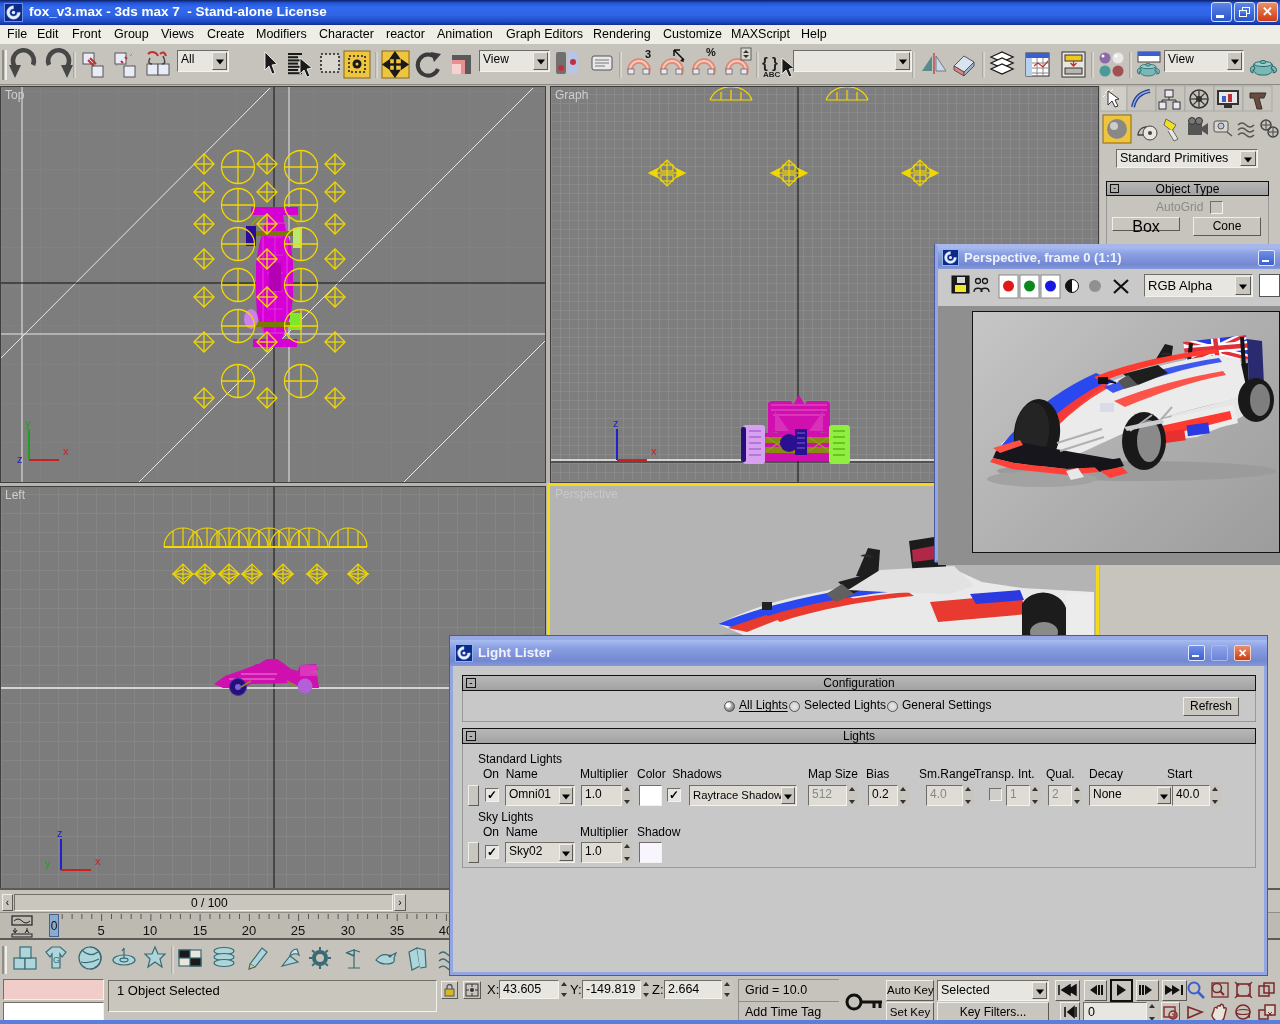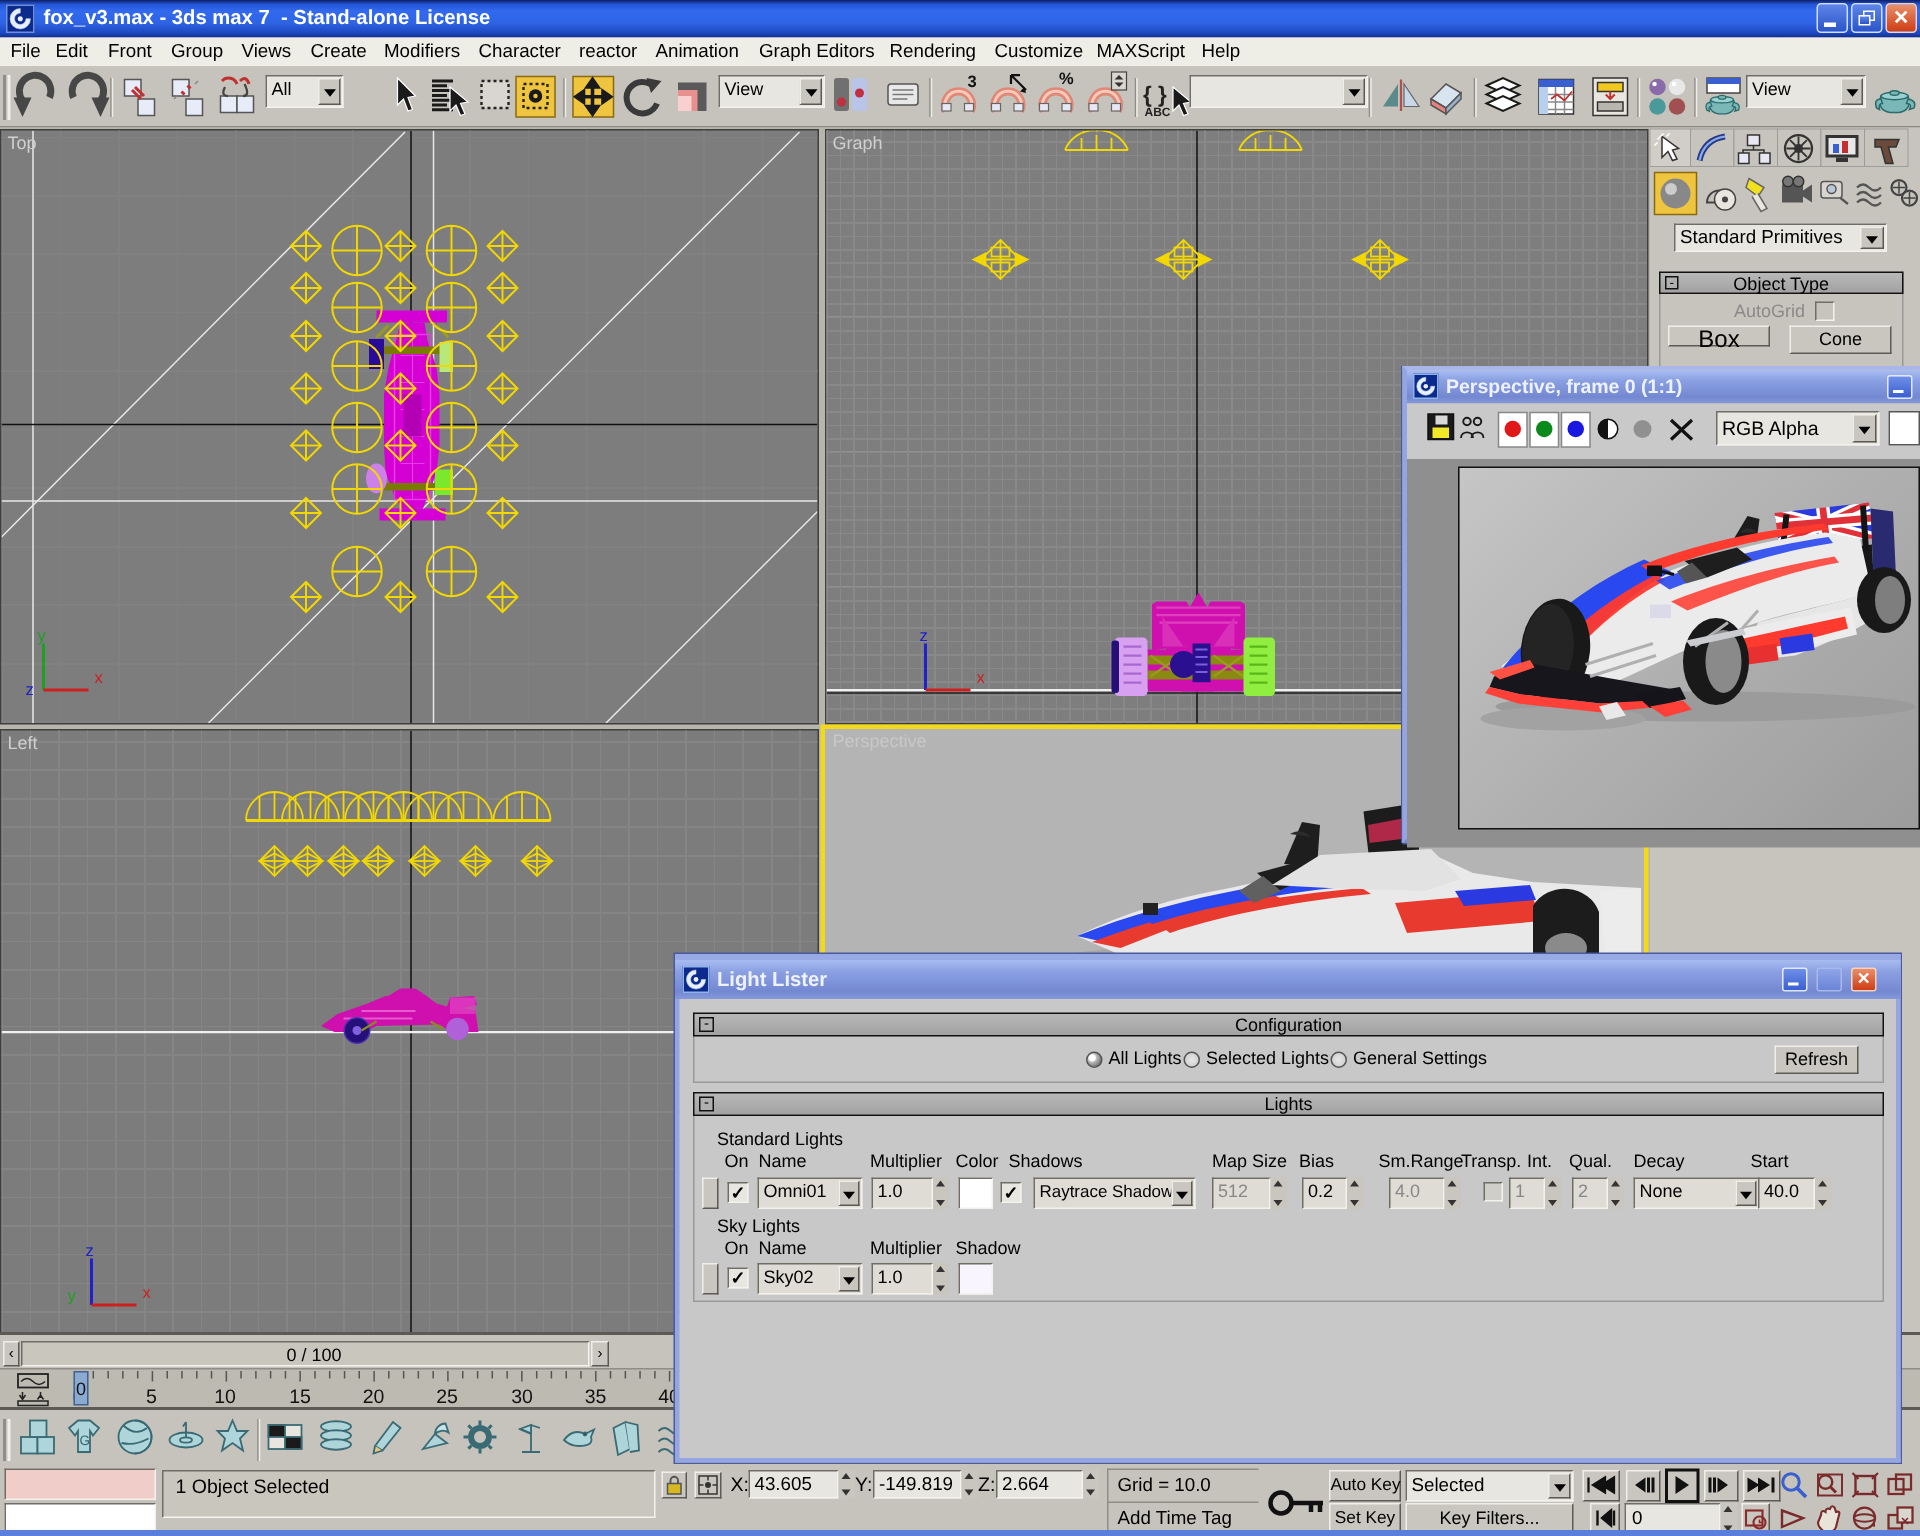--- a/index.html
+++ b/index.html
@@ -904,21 +904,21 @@
     <div class="abs" style="left:738px;top:5px;width:17px;height:16px;background:linear-gradient(180deg,#6f8fe8,#3a5fd0);border:1px solid #dfe8fc;border-radius:2px;">
         <div class="abs" style="left:3px;bottom:3px;width:7px;height:2px;background:#fff;"></div>
       </div>
     <div class="abs" style="left:761px;top:5px;width:17px;height:16px;background:linear-gradient(180deg,#8fa5e8,#6a85d8);border:1px solid #aab8ec;border-radius:2px;"></div>
     <div class="abs" style="left:784px;top:5px;width:17px;height:16px;background:linear-gradient(180deg,#e8906a,#ce3c14);border:1px solid #f6d2c2;border-radius:2px;color:#fff;font-weight:bold;font-size:11px;text-align:center;line-height:15px;">✕</div>
   </div>
 
   <div class="abs" style="left:9px;top:39px;width:794px;height:47px;border:1px solid #999;border-top:none;"></div>
   <div class="abs" style="left:9px;top:39px;width:794px;height:16px;background:linear-gradient(180deg,#b8b8b8,#a2a2a2);border:1px solid #111;font-size:12px;text-align:center;color:#000;">Configuration</div>
   <div class="abs" style="left:13px;top:42px;width:10px;height:10px;border:1px solid #111;background:#b0b0b0;font-size:10px;line-height:8px;text-align:center;">-</div>
-  <div class="abs lab" style="left:271px;top:63px;"><span style="display:inline-block;width:11px;height:11px;border-radius:50%;background:radial-gradient(circle at 35% 35%,#fff 0 2px,#bbb 3px,#666 7px);border:1px solid #555;vertical-align:-2px;"></span><span style="position:relative;top:-1px;left:4px;">All Lights</span></div>
+  <div class="abs lab" style="left:271px;top:63px;text-decoration:underline;"><span style="display:inline-block;width:11px;height:11px;border-radius:50%;background:radial-gradient(circle at 35% 35%,#fff 0 2px,#bbb 3px,#666 7px);border:1px solid #555;vertical-align:-2px;"></span><span style="position:relative;top:-1px;left:4px;">All Lights</span></div>
   <div class="abs lab" style="left:336px;top:63px;"><span style="display:inline-block;width:11px;height:11px;border-radius:50%;background:radial-gradient(#e8e8e8,#c8c8c8);border:1px solid #555;vertical-align:-2px;"></span><span style="position:relative;top:-1px;left:4px;">Selected Lights</span></div>
   <div class="abs lab" style="left:434px;top:63px;"><span style="display:inline-block;width:11px;height:11px;border-radius:50%;background:radial-gradient(#e8e8e8,#c8c8c8);border:1px solid #555;vertical-align:-2px;"></span><span style="position:relative;top:-1px;left:4px;">General Settings</span></div>
   <div class="abs btn" style="left:730px;top:61px;width:56px;height:19px;font-size:12px;text-align:center;line-height:17px;">Refresh</div>
 
   <div class="abs" style="left:9px;top:92px;width:794px;height:140px;border:1px solid #999;border-top:none;"></div>
   <div class="abs" style="left:9px;top:92px;width:794px;height:16px;background:linear-gradient(180deg,#b8b8b8,#a2a2a2);border:1px solid #111;font-size:12px;text-align:center;color:#000;">Lights</div>
   <div class="abs" style="left:13px;top:95px;width:10px;height:10px;border:1px solid #111;background:#b0b0b0;font-size:10px;line-height:8px;text-align:center;">-</div>
   <div class="abs lab" style="left:25px;top:116px;">Standard Lights</div>
   <div class="abs lab" style="left:30px;top:131px;">On&nbsp;&nbsp;Name</div>
   <div class="abs lab" style="left:127px;top:131px;">Multiplier</div>

